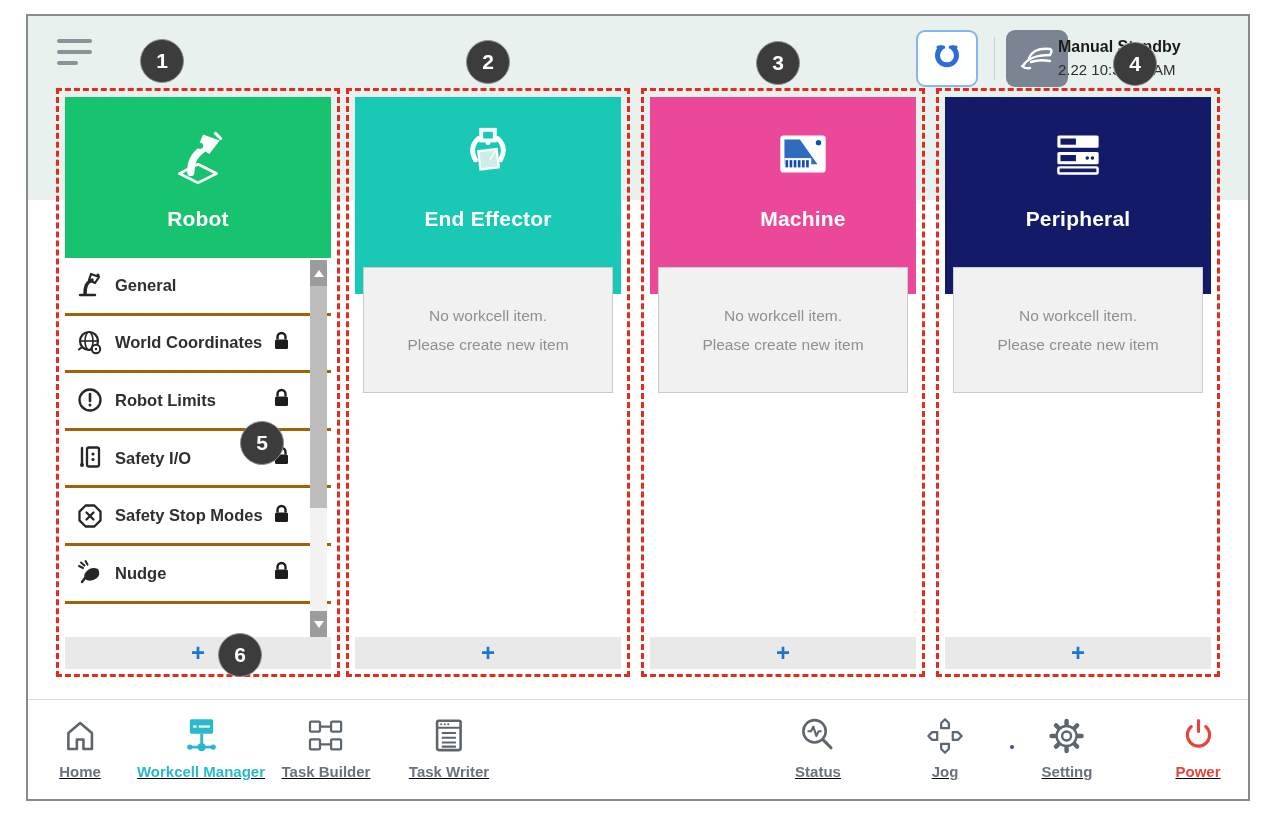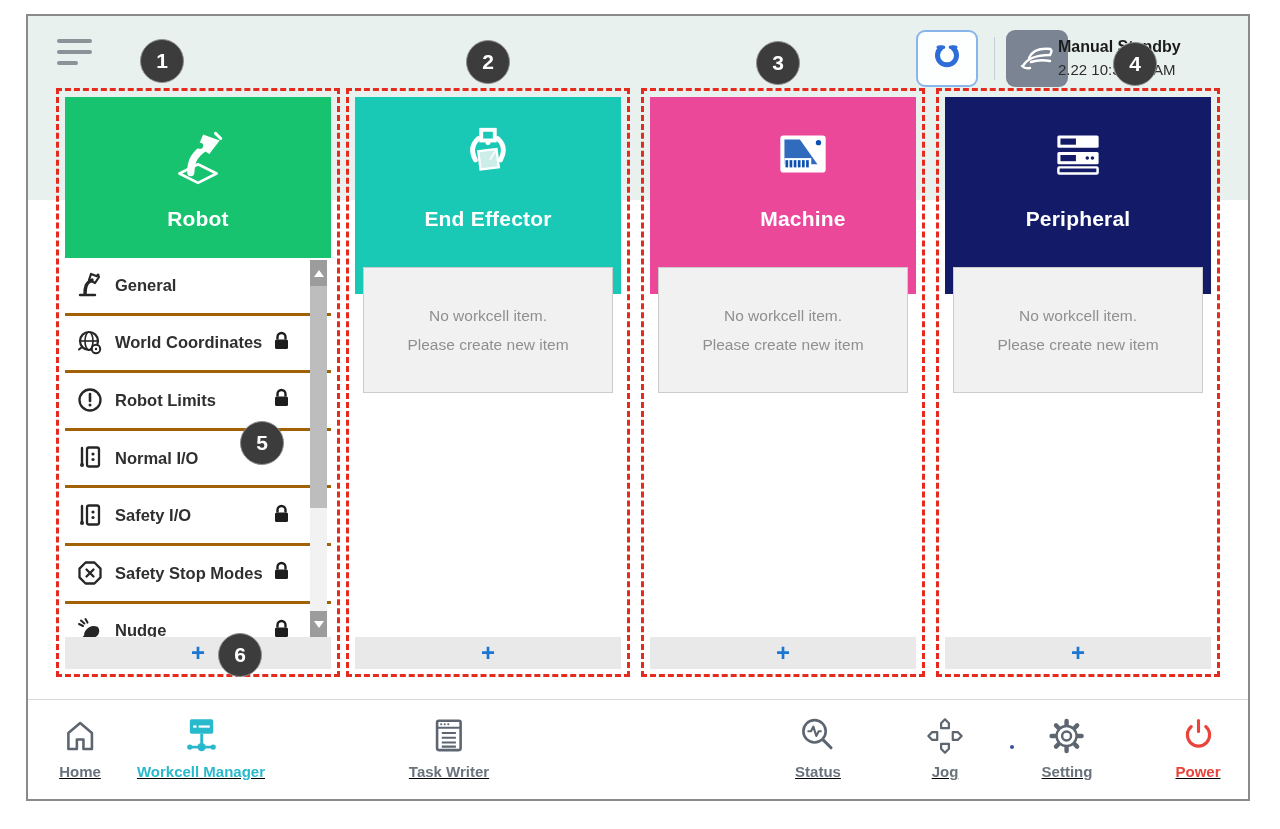--- a/index.html
+++ b/index.html
@@ -234,33 +234,20 @@
       </span>
       <span class="mlabel">Robot Limits</span>
       <span class="mlock">
         <svg width="19" height="21" viewBox="0 0 19 21">
             <path d="M5.5 9 V6.5 a4 4 0 0 1 8 0 V9" fill="none" stroke="#1d1d1d" stroke-width="2.4"></path>
             <rect x="3" y="9" width="13" height="9.5" rx="1.5" fill="#1d1d1d"></rect>
           </svg>
       </span>
     </div>
 
-    <div class="menu-row">
-      <span class="micon">
-        <svg width="28" height="28" viewBox="0 0 28 28">
-          <path d="M6 4 v16" stroke="#262626" stroke-width="2.4" stroke-linecap="round" fill="none"></path>
-          <circle cx="6" cy="21" r="2" fill="#262626"></circle>
-          <rect x="11" y="3.5" width="12" height="19" rx="2" fill="none" stroke="#262626" stroke-width="2.3"></rect>
-          <circle cx="17" cy="10" r="1.6" fill="#262626"></circle>
-            <circle cx="17" cy="15.5" r="1.6" fill="#262626"></circle>
-        </svg>
-      </span>
-      <span class="mlabel">Normal I/O</span>
-
-    </div>
 
     <div class="menu-row">
       <span class="micon">
         <svg width="28" height="28" viewBox="0 0 28 28">
           <path d="M6 4 v16" stroke="#262626" stroke-width="2.4" stroke-linecap="round" fill="none"></path>
           <circle cx="6" cy="21" r="2" fill="#262626"></circle>
           <rect x="11" y="3.5" width="12" height="19" rx="2" fill="none" stroke="#262626" stroke-width="2.3"></rect>
           <circle cx="17" cy="10" r="1.6" fill="#262626"></circle>
             <circle cx="17" cy="15.5" r="1.6" fill="#262626"></circle>
         </svg>
@@ -374,20 +361,35 @@
         <rect x="17.4" y="16" width="2.6" height="10" fill="#29b9cd"></rect>
         <path d="M8 28 h21" stroke="#29b9cd" stroke-width="2.4"></path>
         <circle cx="8" cy="28" r="2.4" fill="#29b9cd"></circle>
           <circle cx="29" cy="28" r="2.4" fill="#29b9cd"></circle>
         <circle cx="18.6" cy="28" r="3.8" fill="#29b9cd"></circle>
       </svg>
     </div>
     <div class="nlabel">Workcell Manager</div>
   </div>
 
+  <div class="nav-item" style="left:326px;">
+    <div class="nicon">
+      <svg width="42" height="40" viewBox="0 0 36 36">
+        <g fill="none" stroke="#5d6670" stroke-width="2">
+          <rect x="4" y="5" width="9" height="9" rx="1"></rect>
+            <rect x="23" y="5" width="9" height="9" rx="1"></rect>
+          <path d="M13 9.5 h10"></path>
+          <rect x="4" y="21" width="9" height="9" rx="1"></rect>
+            <rect x="23" y="21" width="9" height="9" rx="1"></rect>
+          <path d="M13 25.5 h10"></path>
+        </g>
+      </svg>
+    </div>
+    <div class="nlabel">Task Builder</div>
+  </div>
 
   <div class="nav-item" style="left:449px;">
     <div class="nicon">
       <svg width="40" height="40" viewBox="0 0 34 34">
         <rect x="7" y="4" width="20" height="25" rx="1.5" fill="none" stroke="#5d6670" stroke-width="2.2"></rect>
         <path d="M7 10 h20" stroke="#5d6670" stroke-width="1.8"></path>
         <circle cx="10.5" cy="7" r="0.9" fill="#5d6670"></circle>
           <circle cx="13.5" cy="7" r="0.9" fill="#5d6670"></circle>
           <circle cx="16.5" cy="7" r="0.9" fill="#5d6670"></circle>
         <path d="M11 14.5 h12 M11 18.5 h12 M11 22.5 h12 M11 26 h12" stroke="#5d6670" stroke-width="1.8"></path>

